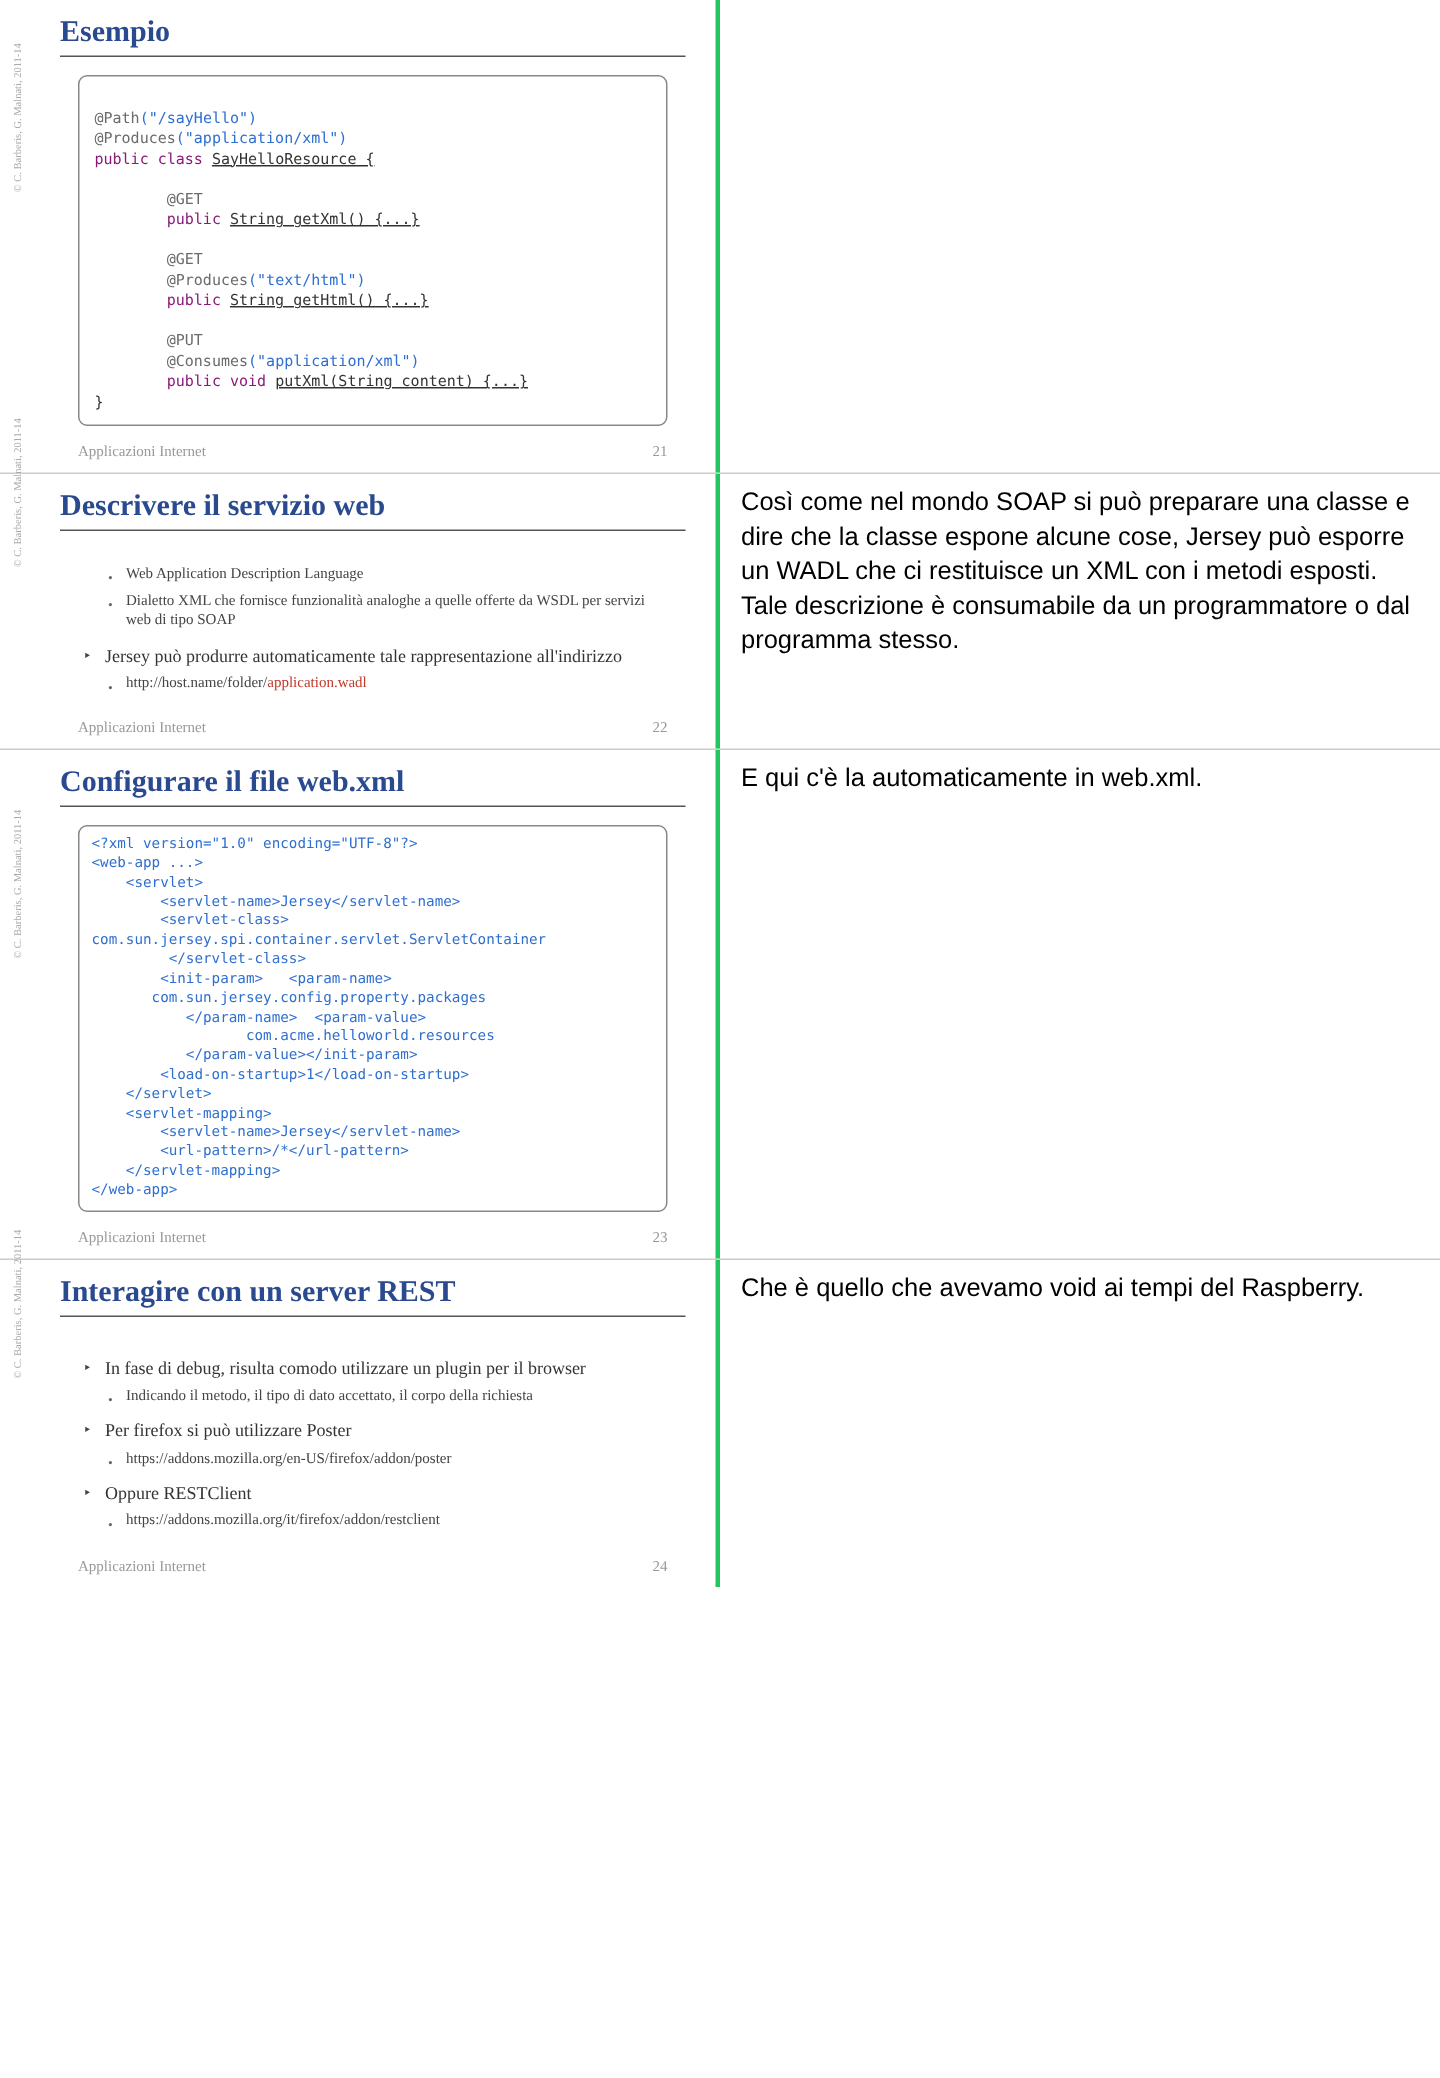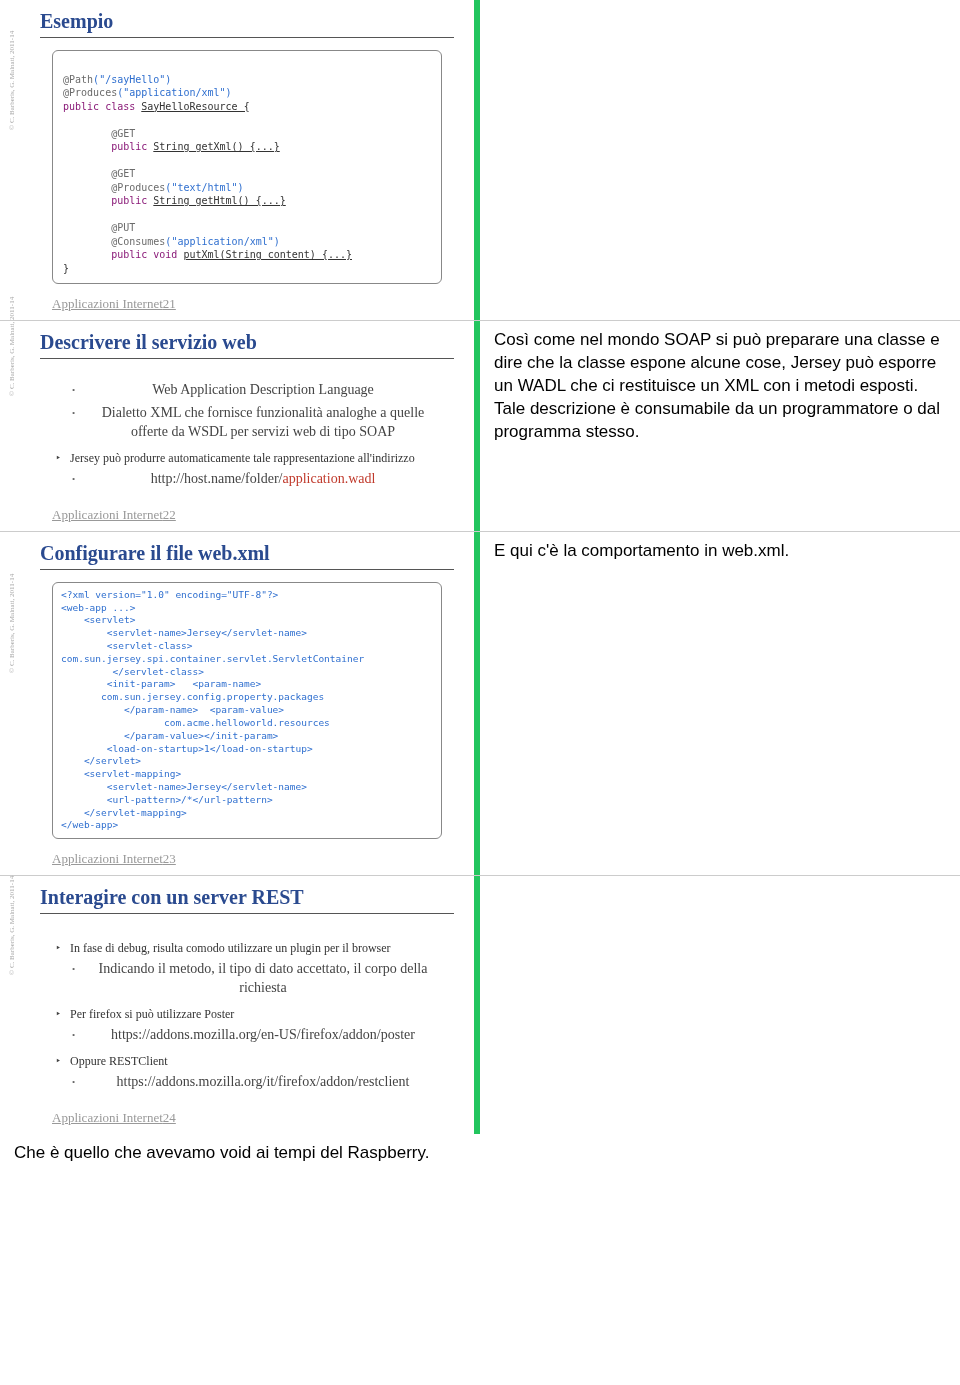--- a/index.html
+++ b/index.html
@@ -14,21 +14,21 @@
     display: flex;
     flex-direction: column;
     width: 960px;
   }
   .row {
     display: flex;
     border-bottom: 1px solid #ccc;
   }
   .left-col {
     width: 480px;
-    border-right: 6px solid #22c55e;
+    border-right: 3px solid #22c55e;
     position: relative;
     padding: 10px 20px 8px 40px;
   }
   .right-col {
     width: 480px;
     padding: 8px 14px;
     font-family: Arial, Helvetica, sans-serif;
     font-size: 17px;
     line-height: 1.35;
     color: #000;
@@ -53,26 +53,26 @@
     white-space: pre;
     overflow: hidden;
     margin: 6px 12px 6px 12px;
   }
   .kw { color: #8a1a78; }
   .ann { color: #6b6b6b; }
   .str { color: #2f6fcf; }
   .typ { color: #333; text-decoration: underline; }
   .footer-line {
     display: flex;
+    justify-content: space-between;
     align-items: baseline;
     margin-top: 12px;
     padding: 0 12px;
-    font-size: 13px;
+    font-size: 10px;
     color: #999;
-    text-decoration: underline;
   }
   .vcred {
     position: absolute;
     left: 8px;
     top: 50%;
     transform: rotate(-90deg) translateX(30%);
     transform-origin: left top;
     font-size: 7px;
     color: #aaa;
     white-space: nowrap;
@@ -91,23 +91,22 @@
   .bullets .li1::before {
     content: "‣";
     position: absolute;
     left: -6px;
     color: #444;
   }
   .bullets .li2 {
     margin: 4px 0 2px 12px;
     position: relative;
     padding-left: 10px;
-    font-size: 14px;
+    font-size: 10px;
     color: #444;
-    text-align: center;
   }
   .bullets .li2::before {
     content: "•";
     position: absolute;
     left: -2px;
     color: #666;
     font-size: 9px;
     top: 3px;
   }
   .redtxt { color: #c0392b; }
@@ -201,25 +200,25 @@
         &lt;servlet-name&gt;Jersey&lt;/servlet-name&gt;
         &lt;url-pattern&gt;/*&lt;/url-pattern&gt;
     &lt;/servlet-mapping&gt;
 &lt;/web-app&gt;</div>
       <div class="footer-line">
         <span>Applicazioni Internet</span>
         <span>23</span>
       </div>
     </div>
     <div class="right-col">
-      <span>E qui c'è la comportamento in web.xml.</span>
-    </div>
-  </div>
-
-  <div class="row" style="border-bottom:none;flex-direction:column;">
+      <span>E qui c'è la automaticamente in web.xml.</span>
+    </div>
+  </div>
+
+  <div class="row" style="border-bottom:none;">
     <div class="left-col">
       <div class="vcred">© C. Barberis, G. Malnati, 2011-14</div>
       <div class="slide-title">Interagire con un server REST</div>
       <div class="bullets">
         <div class="li1">In fase di debug, risulta comodo utilizzare un plugin per il browser</div>
         <div class="li2">Indicando il metodo, il tipo di dato accettato, il corpo della richiesta</div>
         <div class="li1">Per firefox si può utilizzare Poster</div>
         <div class="li2">https://addons.mozilla.org/en-US/firefox/addon/poster</div>
         <div class="li1">Oppure RESTClient</div>
         <div class="li2">https://addons.mozilla.org/it/firefox/addon/restclient</div>

